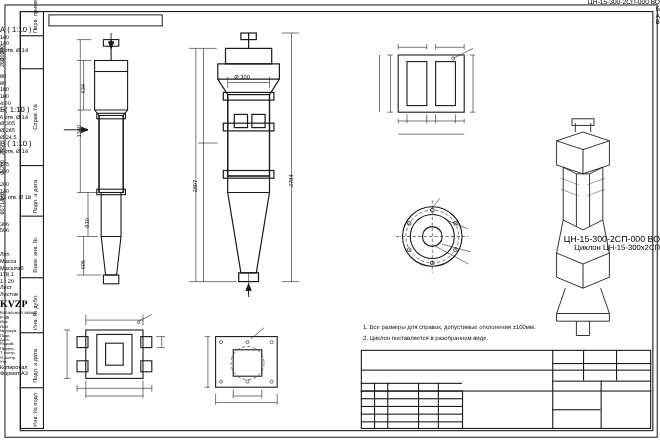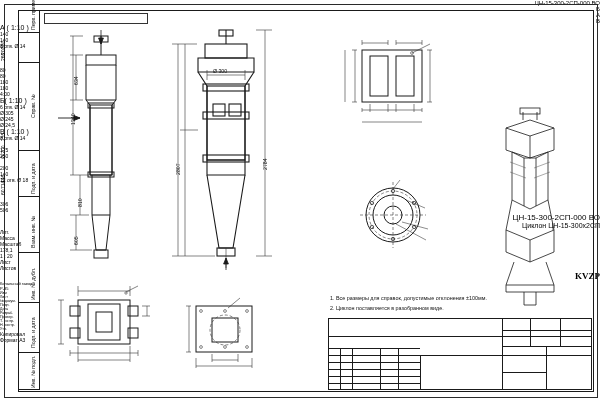--- a/index.html
+++ b/index.html
@@ -315,21 +315,21 @@
   <div class="lbl6" style="left:350px;top:342px;font-size:7px;">Циклон ЦН-15-300х2СП</div>
 
   <div class="lbl5" style="left:508px;top:321px;">Лит.</div>
   <div class="lbl5" style="left:534px;top:321px;">Масса</div>
   <div class="lbl5" style="left:564px;top:321px;">Масштаб</div>
   <div class="lbl5" style="left:534px;top:337px;">178,1</div>
   <div class="lbl5" style="left:566px;top:337px;">1 : 20</div>
   <div class="lbl5" style="left:508px;top:349px;">Лист</div>
   <div class="lbl5" style="left:550px;top:349px;">Листов</div>
 
-  <div class="lbl5 logo" style="left:556px;top:372px;font-size:9px;text-align:right;">KVZP</div>
+  <div class="lbl5 logo" style="left:556px;top:372px;font-size:9px;">KVZP</div>
   <div class="lbl5" style="left:505px;top:376px;font-size:4px;width:40px;white-space:normal;">Копальный завод Р-35</div>
 
   <div class="ln" style="left:328px;top:348px;width:92px;height:1px;"></div>
   <div class="ln" style="left:340px;top:348px;width:1px;height:42px;"></div>
   <div class="ln" style="left:352px;top:348px;width:1px;height:42px;"></div>
   <div class="ln" style="left:380px;top:348px;width:1px;height:42px;"></div>
   <div class="ln" style="left:398px;top:348px;width:1px;height:42px;"></div>
   <div class="ln" style="left:328px;top:355px;width:92px;height:1px;"></div>
   <div class="ln" style="left:328px;top:362px;width:92px;height:1px;"></div>
   <div class="ln" style="left:328px;top:369px;width:92px;height:1px;"></div>

